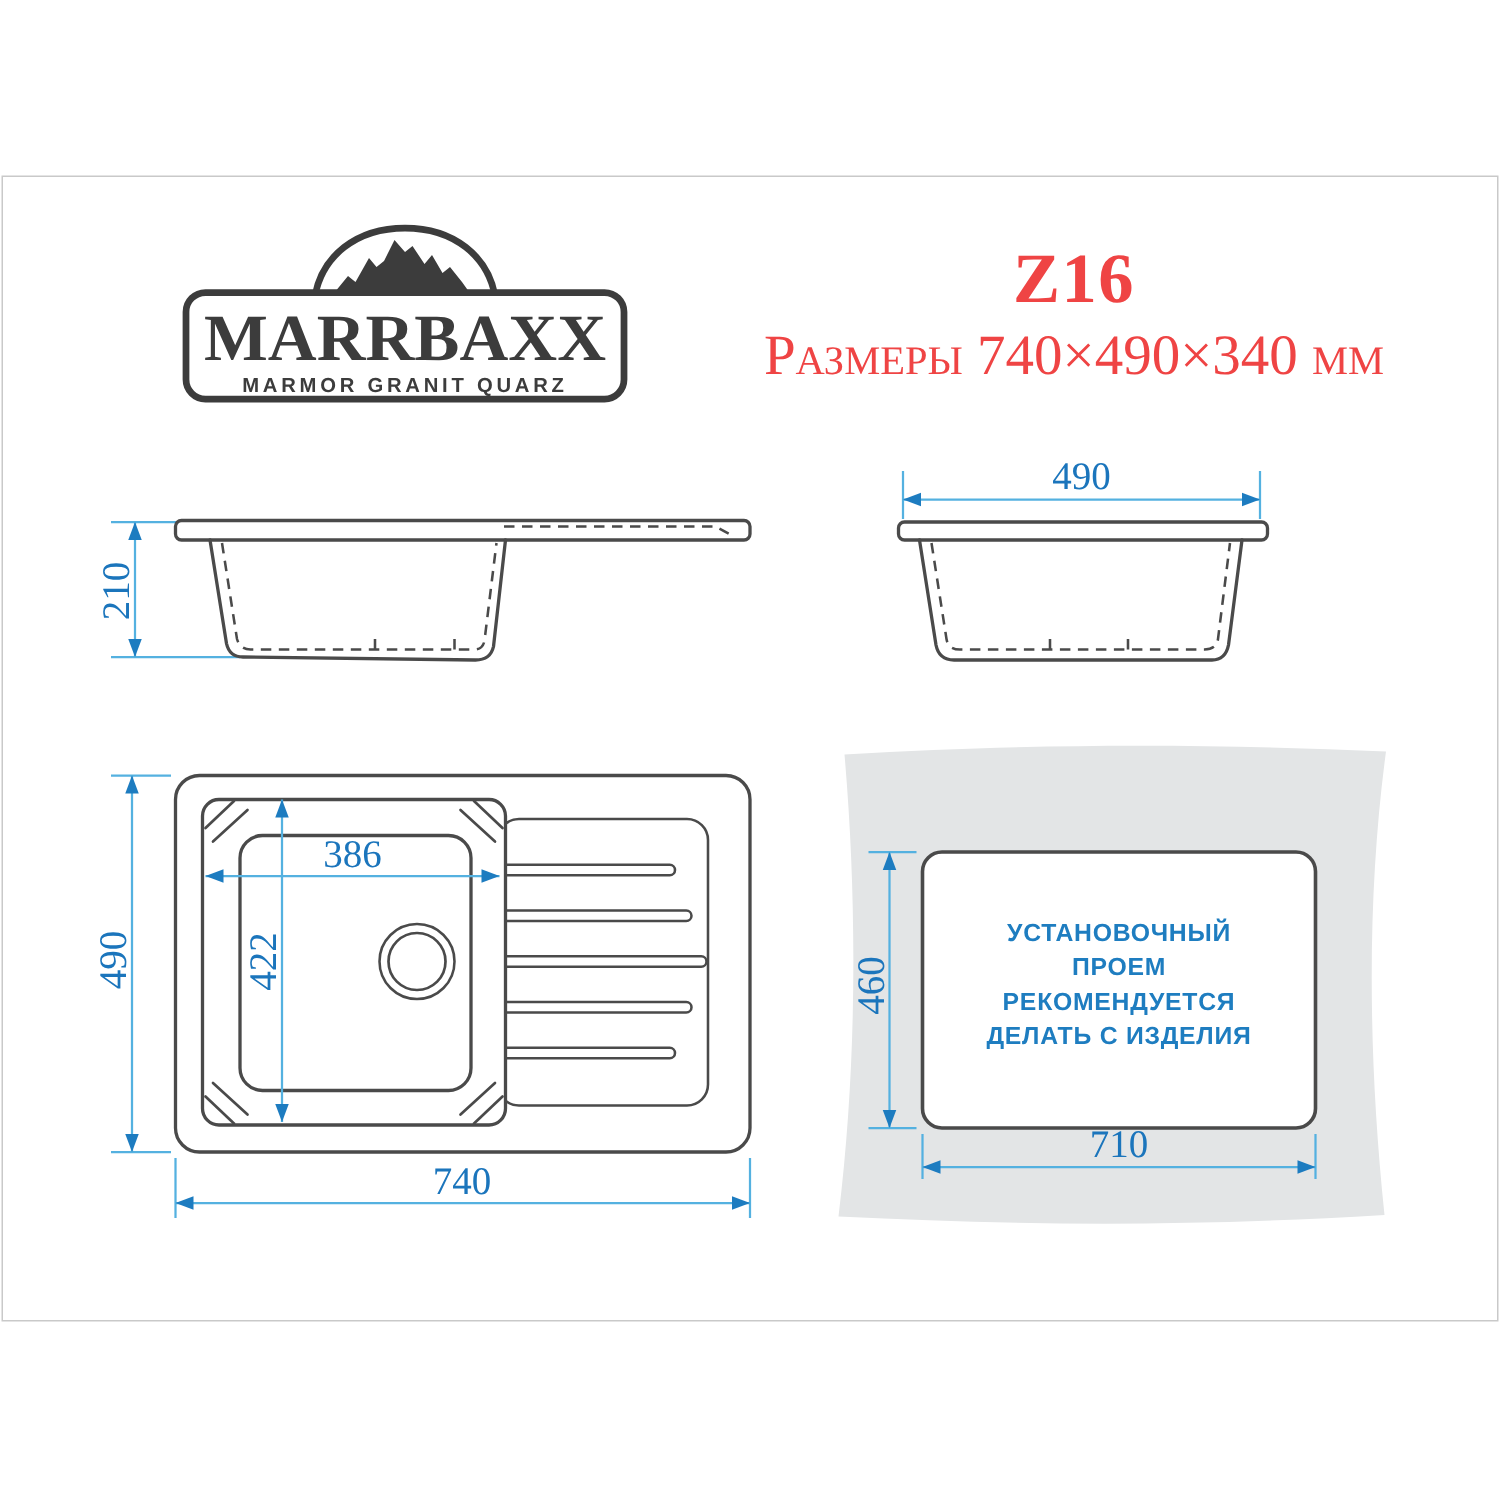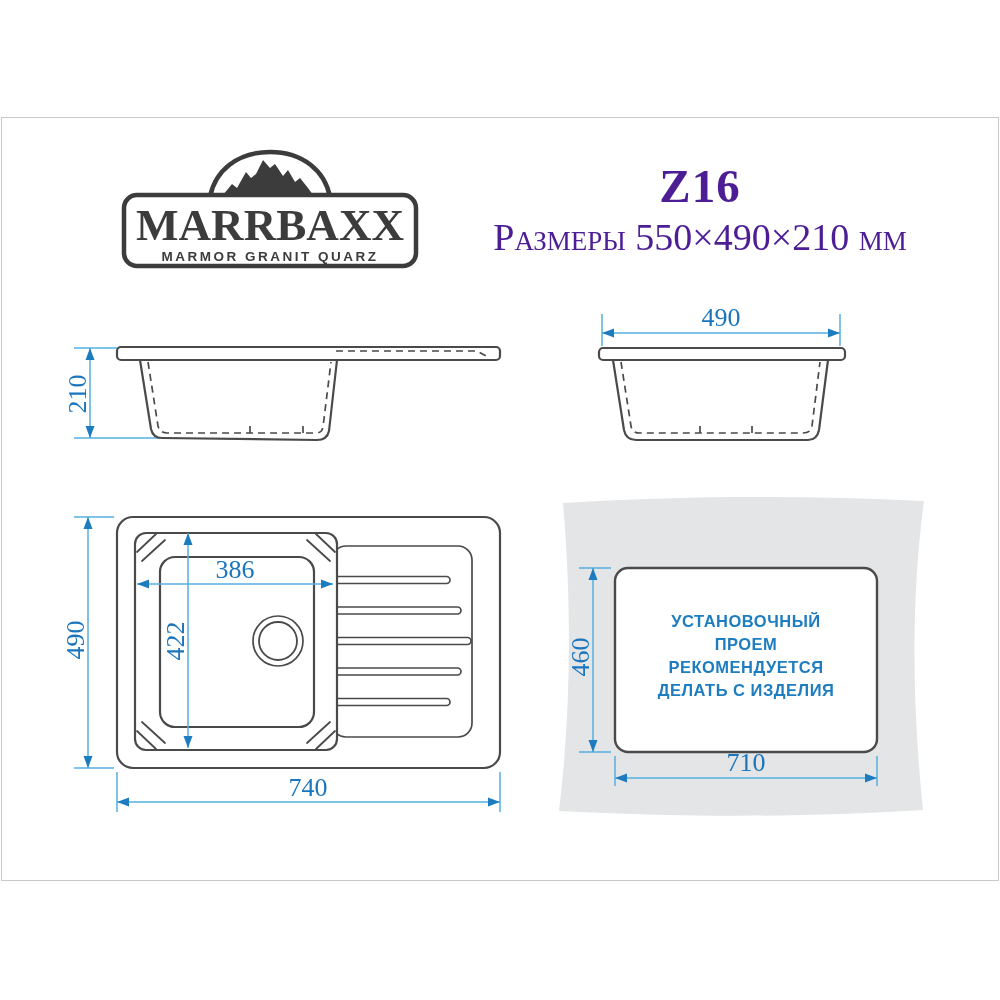--- a/index.html
+++ b/index.html
@@ -1,21 +1,21 @@
 <!DOCTYPE html>
 <html><head>
 <meta charset="utf-8">
 <style>
   html,body{margin:0;padding:0;background:#ffffff;}
   .canvas{position:relative;width:1000px;height:1000px;background:#ffffff;overflow:hidden;
           font-family:"Liberation Serif",serif;}
   .frame{position:absolute;left:1px;top:117px;width:996px;height:762px;
          border:1px solid #c9c9c9;background:#ffffff;}
   .overlay{position:absolute;left:0;top:0;width:1000px;height:1000px;}
-  .header{position:absolute;left:450px;top:160px;width:500px;text-align:center;color:#4c1d95;}
+  .header{position:absolute;left:466px;top:160px;width:500px;text-align:center;color:#ef4444;}
   .model{font-size:47px;font-weight:bold;line-height:52px;letter-spacing:1px;}
   .subtitle{font-size:38px;font-variant:small-caps;line-height:46px;margin-top:2px;}
 
   
   .ol  {stroke:#4a4a4a;stroke-width:2.2;fill:none;stroke-linecap:round;stroke-linejoin:round;}
   .olf {stroke:#4a4a4a;stroke-width:2.2;fill:#ffffff;stroke-linejoin:round;}
   .thin{stroke:#4a4a4a;stroke-width:1.7;fill:#ffffff;}
   .facet{stroke:#4a4a4a;stroke-width:1.8;fill:none;stroke-linecap:round;}
   .dash{stroke:#4a4a4a;stroke-width:1.7;fill:none;stroke-dasharray:7 5;}
   .tick{stroke:#4a4a4a;stroke-width:1.7;fill:none;}
@@ -33,21 +33,21 @@
 </style>
 </head>
 <body>
 
 <div class="canvas">
 
   <div class="frame"></div>
 
   <div class="header">
     <div class="model">Z16</div>
-    <div class="subtitle">Размеры 550×490×210 мм</div>
+    <div class="subtitle">Размеры 740×490×340 мм</div>
   </div>
 
   <svg class="overlay" viewBox="0 0 1000 1000">
 
     <g>
       <path class="logo-shape" d="M210,197 C215,171 237,152 270,152 C303,152 325,171 330,197 L210,197 Z"></path>
       <polygon class="logo-mtn" points="223,195 232,184 237,188 246,172 251,178 256,174 263,160 270,168 275,164 283,176 288,170 295,182 300,178 308,188 313,195"></polygon>
       <rect class="logo-shape" x="124" y="195" width="292" height="71" rx="13"></rect>
       <text class="logo-word" x="270" y="240" textLength="268" lengthAdjust="spacingAndGlyphs">MARRBAXX</text>
       <text class="logo-tag" x="270" y="261">MARMOR GRANIT QUARZ</text>

